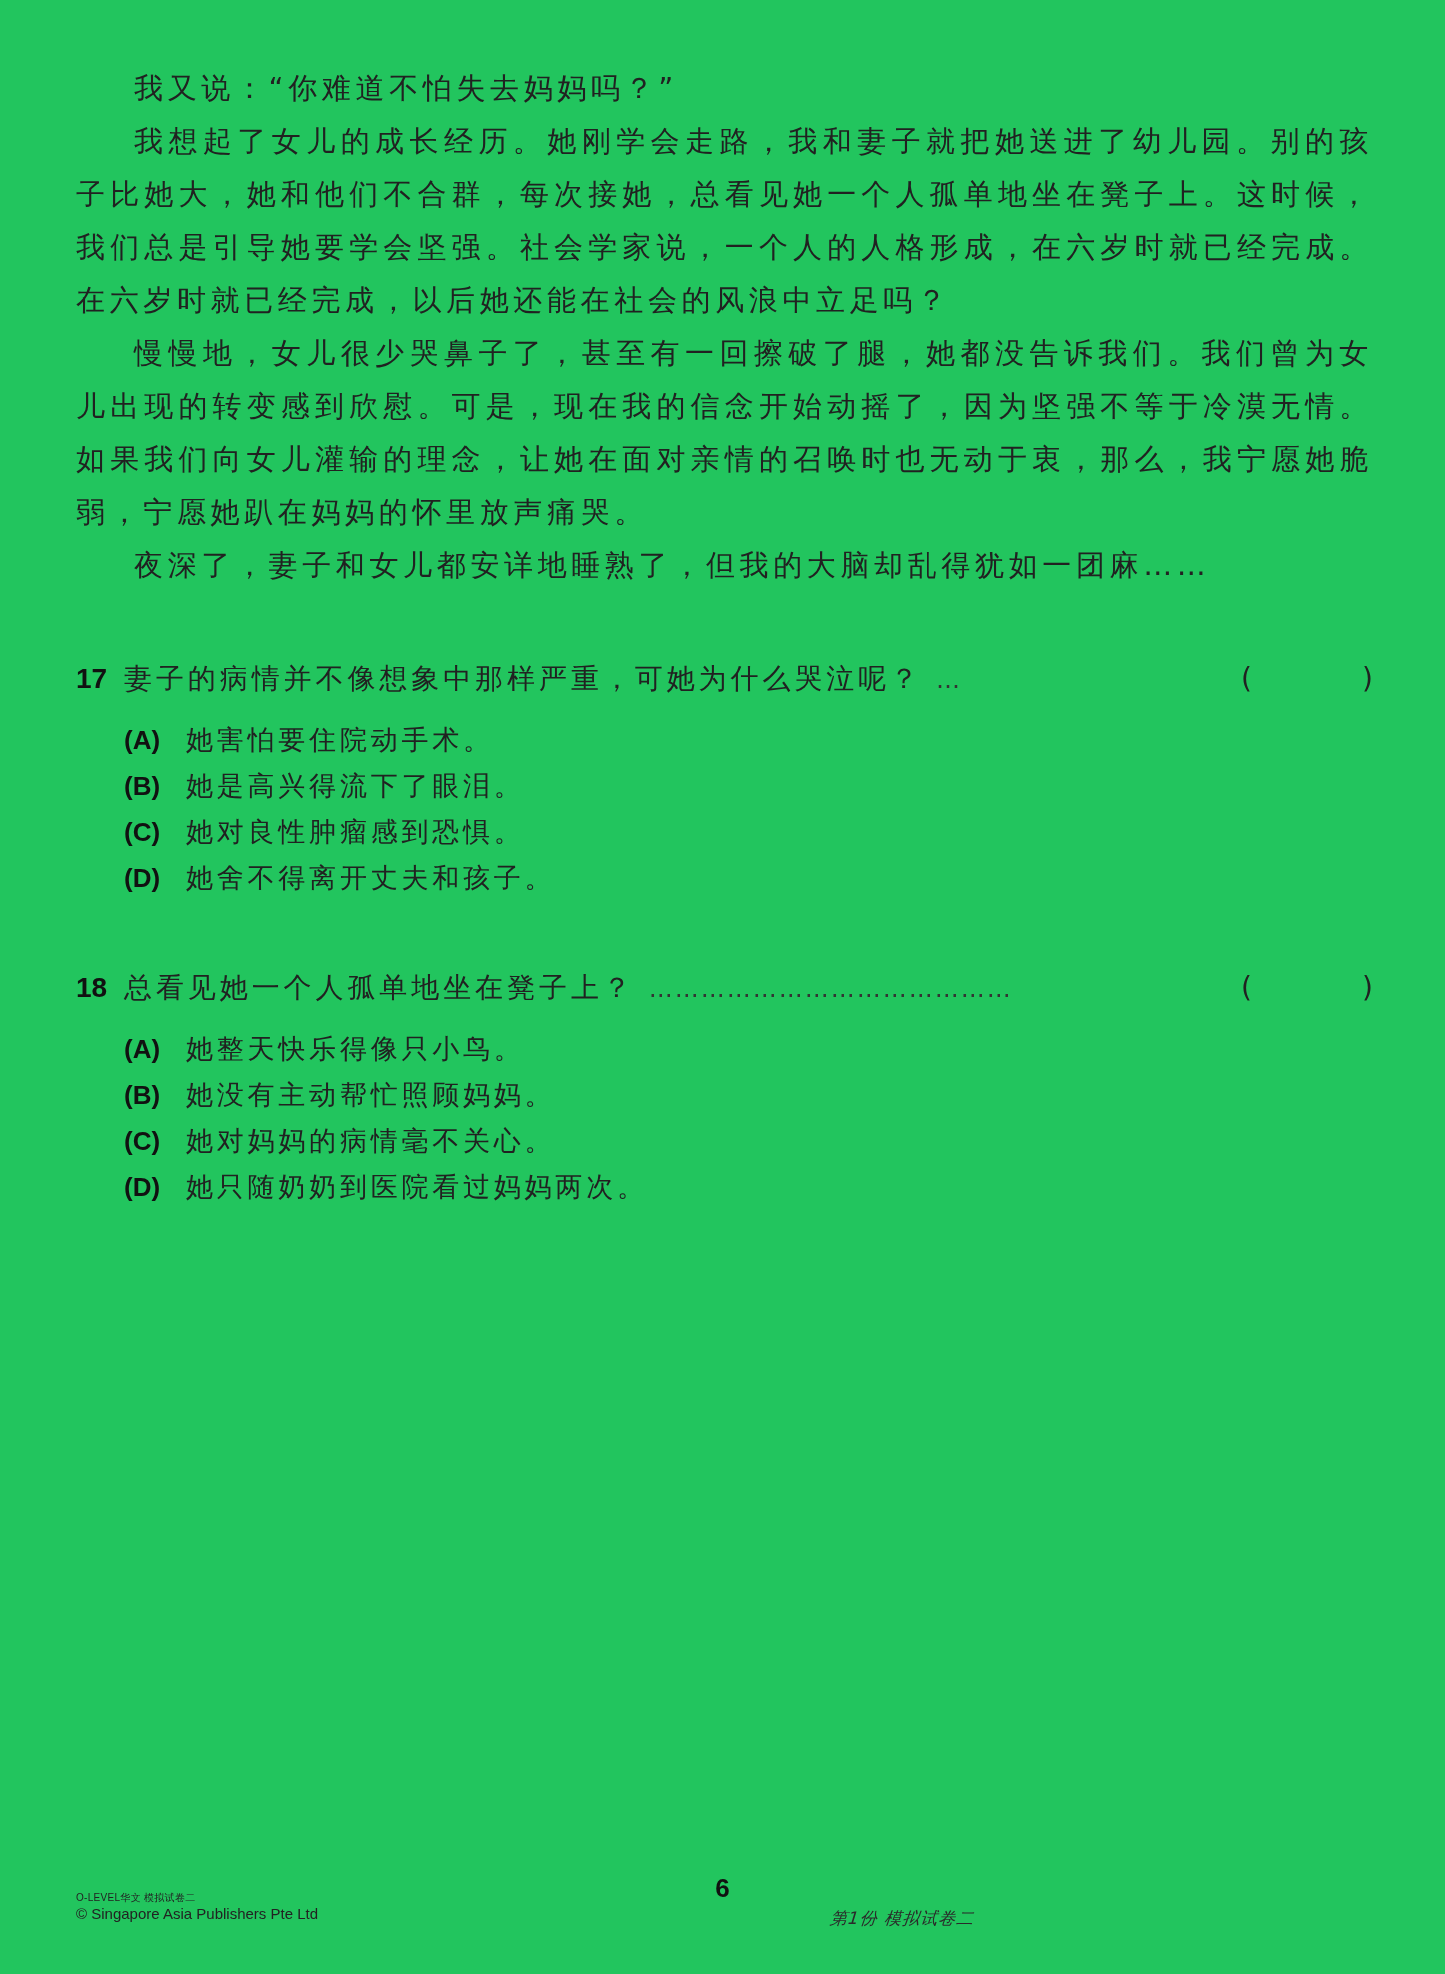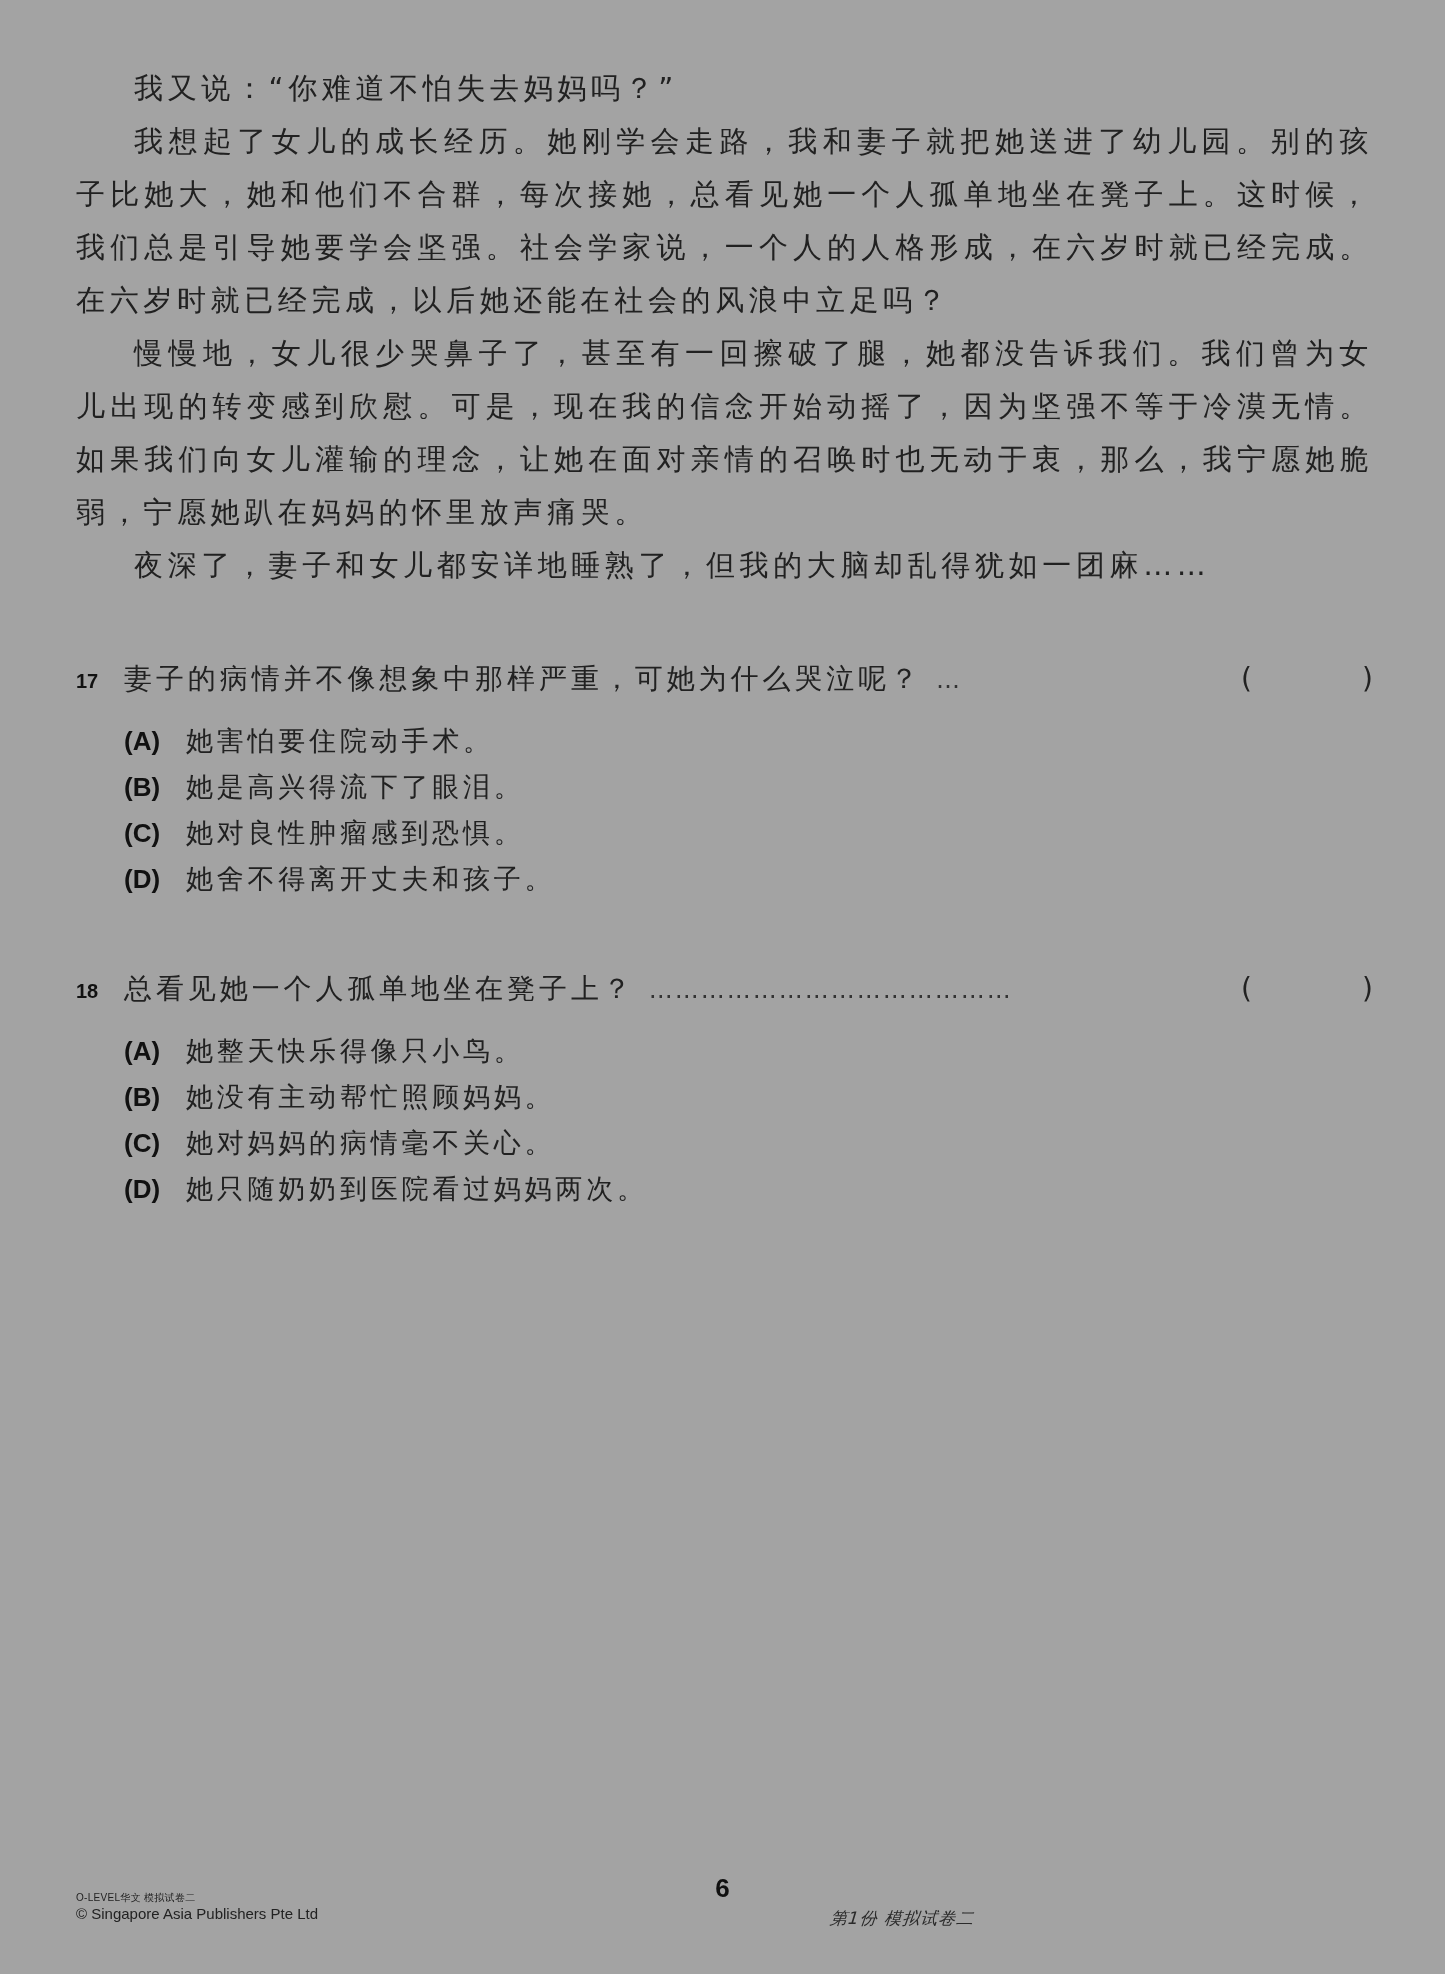--- a/index.html
+++ b/index.html
@@ -2,21 +2,21 @@
 <html><head>
 <meta charset="utf-8">
 <style>
   * { margin: 0; padding: 0; box-sizing: border-box; }
   html, body { background: #e8e8e8; }
   .page {
     position: relative;
     width: 1445px;
     height: 1974px;
     margin: 0 auto;
-    background: #a3a3a3;
+    background: #22c55e;
     font-family: "DejaVu Sans", sans-serif;
     color: #1c1c1c;
     overflow: hidden;
   }
   .content {
     position: absolute;
     top: 62px;
     left: 76px;
     right: 72px;
   }
@@ -33,21 +33,21 @@
   .question { margin-top: 64px; }
   .q-row {
     display: flex;
     align-items: baseline;
     font-size: 28px;
     line-height: 46px;
   }
   .q-num {
     font-family: "Liberation Sans", sans-serif;
     font-weight: bold;
-    font-size: 20px;
+    font-size: 28px;
     width: 48px;
     flex: 0 0 48px;
     color: #111;
   }
   .q-text {
     letter-spacing: 0.14em;
     color: #212121;
     white-space: nowrap;
   }
   .q-dots {

